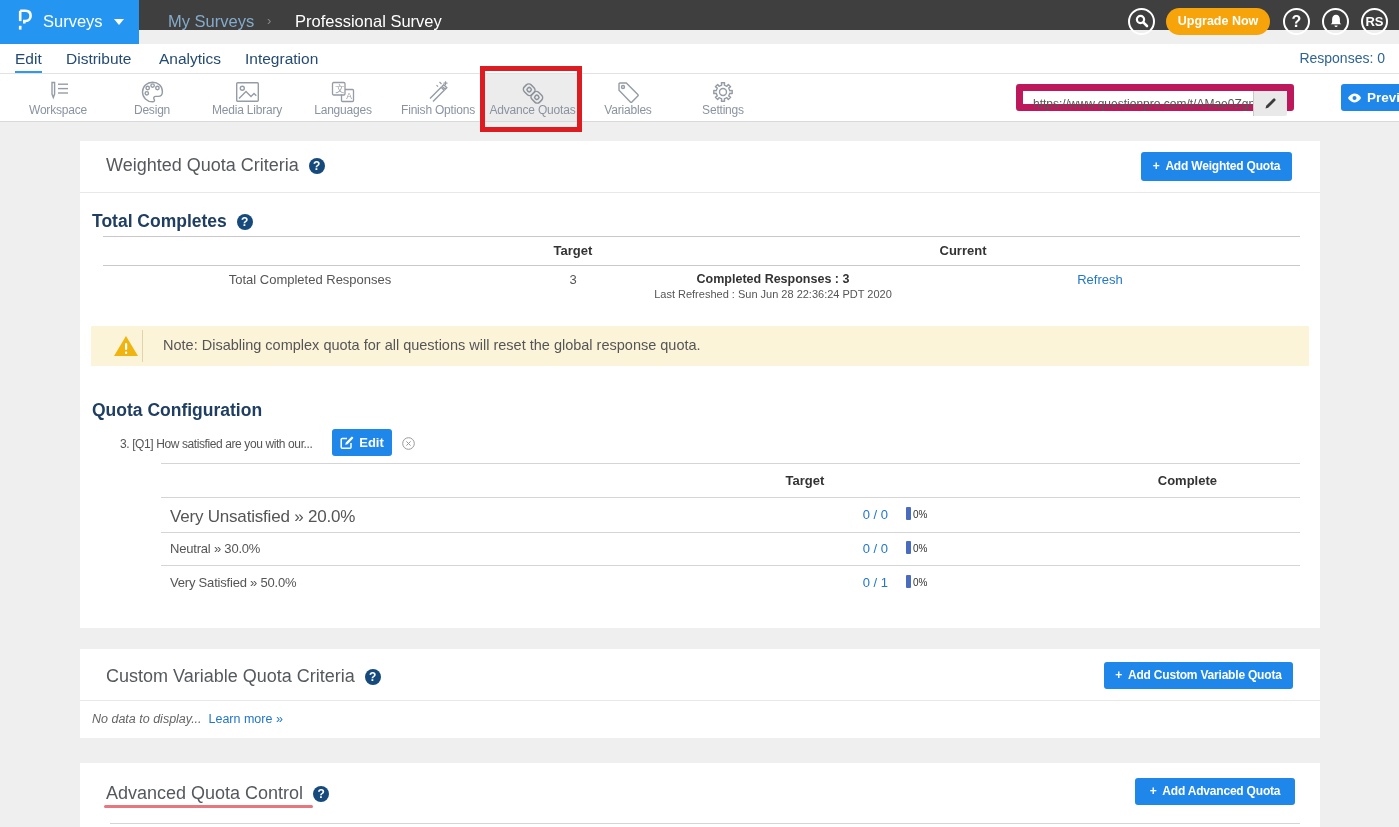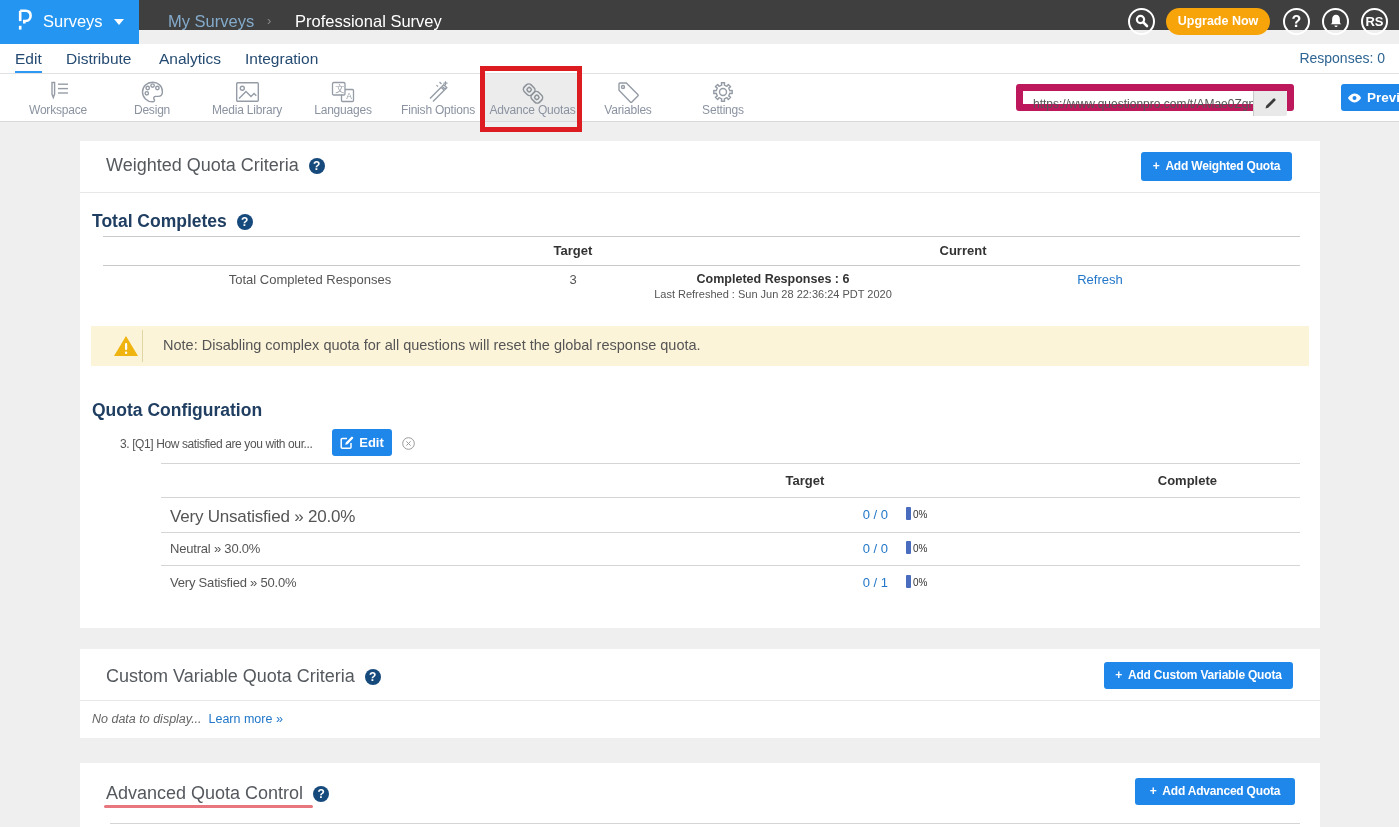--- a/index.html
+++ b/index.html
@@ -176,21 +176,21 @@
   <div class="addbtn" style="left:1061px; top:11px; width:151px; height:29px; line-height:29px;">+&nbsp; Add Weighted Quota</div>
   <div class="hline" style="left:0; top:51px; width:1240px; background:#e8e8e8;"></div>
 
   <span class="hd-navy abs" style="left:12px; top:70px;">Total Completes &nbsp;<span class="qbadge">?</span></span>
   <div class="hline" style="left:23px; top:95px; width:1197px;"></div>
   <div class="hline" style="left:23px; top:124px; width:1197px;"></div>
   <div class="abs" style="left:373px; top:102px; width:240px; text-align:center; font-size:13px; font-weight:bold; color:#333;">Target</div>
   <div class="abs" style="left:763px; top:102px; width:240px; text-align:center; font-size:13px; font-weight:bold; color:#333;">Current</div>
   <div class="abs" style="left:75px; top:131px; width:310px; text-align:center; font-size:13px; color:#555;">Total Completed Responses</div>
   <div class="abs" style="left:373px; top:131px; width:240px; text-align:center; font-size:13px; color:#555;">3</div>
-  <div class="abs" style="left:493px; top:131px; width:400px; text-align:center; font-size:12.5px; font-weight:bold; color:#333;">Completed Responses : 6</div>
+  <div class="abs" style="left:493px; top:131px; width:400px; text-align:center; font-size:12.5px; font-weight:bold; color:#333;">Completed Responses : 3</div>
   <div class="abs" style="left:493px; top:147px; width:400px; text-align:center; font-size:11px; color:#555;">Last Refreshed : Sun Jun 28 22:36:24 PDT 2020</div>
   <div class="abs blue" style="left:900px; top:131px; width:240px; text-align:center; font-size:13px;">Refresh</div>
 
   <div class="abs" style="left:11px; top:185px; width:1218px; height:40px; background:#fcf4d9;">
     <svg class="abs" width="26" height="22" viewBox="0 0 26 22" style="left:22px; top:9px;">
         <path d="M13,1 L25,21 L1,21 Z" fill="#f0b411"></path>
         <rect x="12" y="8" width="2.2" height="7" rx="1" fill="#fff"></rect>
         <rect x="12" y="16.5" width="2.2" height="2.4" rx="1" fill="#fff"></rect>
       </svg>
     <div class="abs" style="left:51px; top:4px; width:1px; height:32px; background:#e0d5a5;"></div>

